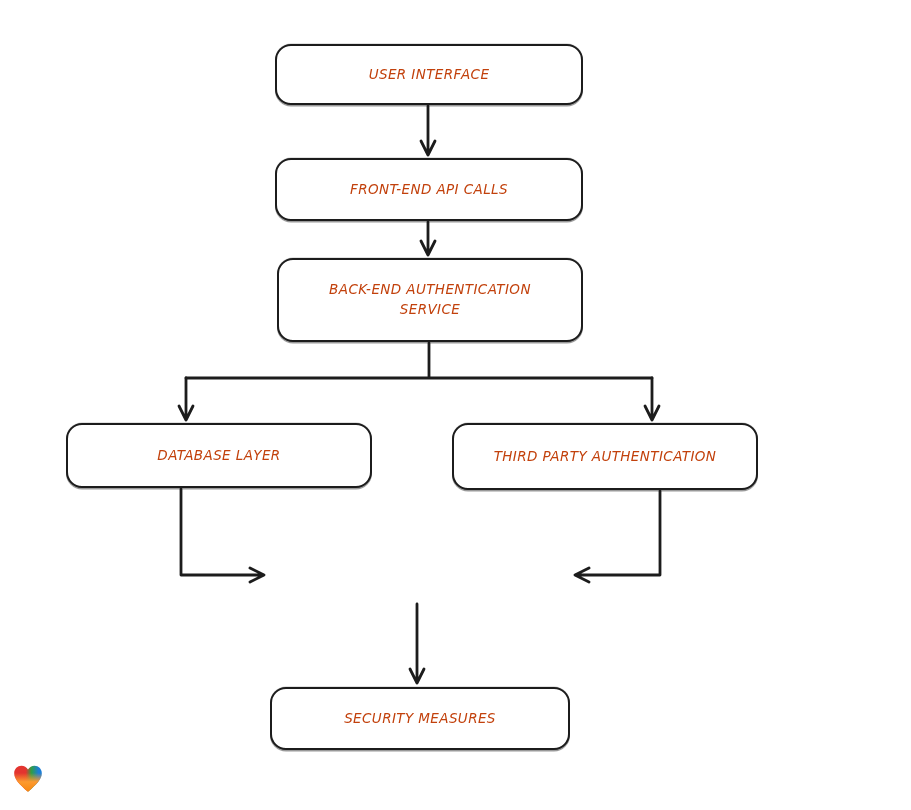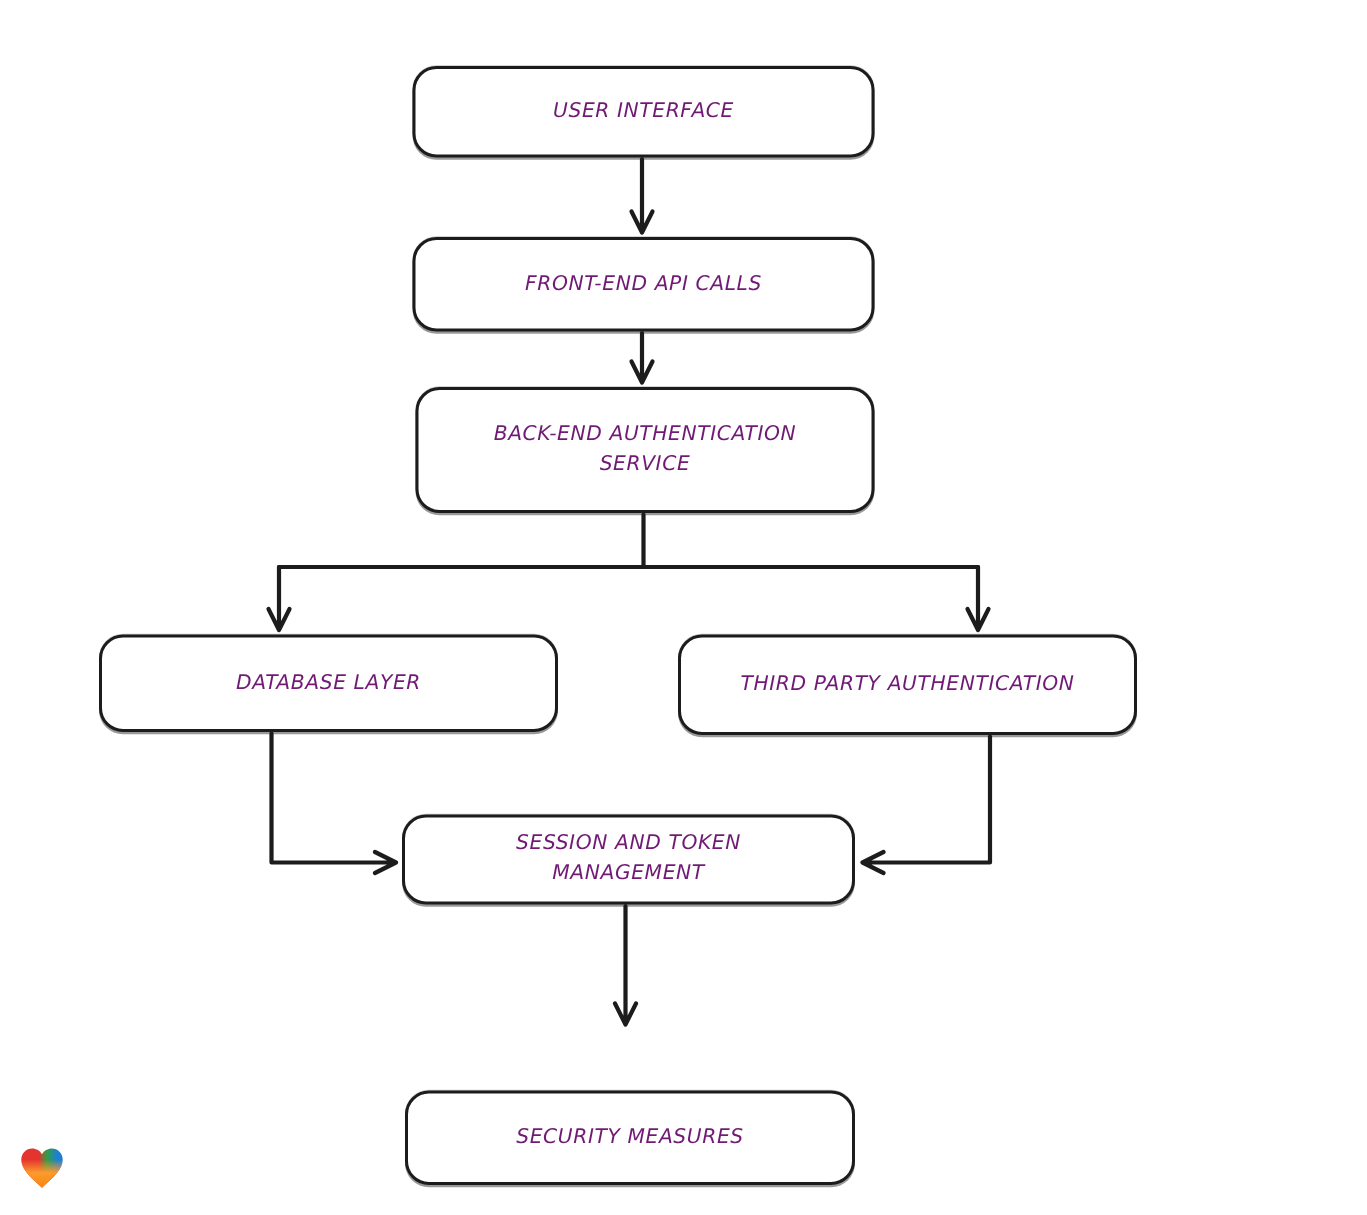--- a/index.html
+++ b/index.html
@@ -26,31 +26,31 @@
     display: flex;
     align-items: center;
     justify-content: center;
     text-align: center;
   }
   .node .label {
     font-style: italic;
     font-size: 13.5px;
     letter-spacing: 0.4px;
     line-height: 1.45;
-    color: #701a75;
+    color: #c2410c;
     font-weight: 500;
   }
   
   .n-ui { left: 275px; top:  44px; width: 308px; height: 61px; }
   .n-fe { left: 275px; top: 158px; width: 308px; height: 63px; }
   .n-be { left: 277px; top: 258px; width: 306px; height: 84px; }
   .n-db { left:  66px; top: 423px; width: 306px; height: 65px; }
   .n-tp { left: 452px; top: 423px; width: 306px; height: 67px; }
   .n-st { left: 268px; top: 543px; width: 302px; height: 60px; }
-  .n-sm { left: 270px; top: 687px; width: 300px; height: 63px; margin-top: 40px; }
+  .n-sm { left: 270px; top: 687px; width: 300px; height: 63px; }
   .n-be .label { max-width: 235px; }
   .n-st .label { max-width: 185px; }
   .logo {
     position: absolute;
     left: 11px; top: 762px;
     width: 34px; height: 34px;
   }
 </style>
 </head>
 <body>
@@ -93,23 +93,20 @@
   </div>
 
   <div class="node n-db">
     <span class="label">DATABASE LAYER</span>
   </div>
 
   <div class="node n-tp">
     <span class="label">THIRD PARTY AUTHENTICATION</span>
   </div>
 
-  <div class="node n-st">
-    <span class="label">SESSION AND TOKEN MANAGEMENT</span>
-  </div>
 
   <div class="node n-sm">
     <span class="label">SECURITY MEASURES</span>
   </div>
 
   <svg class="logo" viewBox="0 0 32 32">
     <defs>
       <linearGradient id="heartH" x1="0" y1="0" x2="1" y2="0">
         <stop offset="0" stop-color="#e3342f"></stop>
         <stop offset="0.42" stop-color="#e3342f"></stop>

